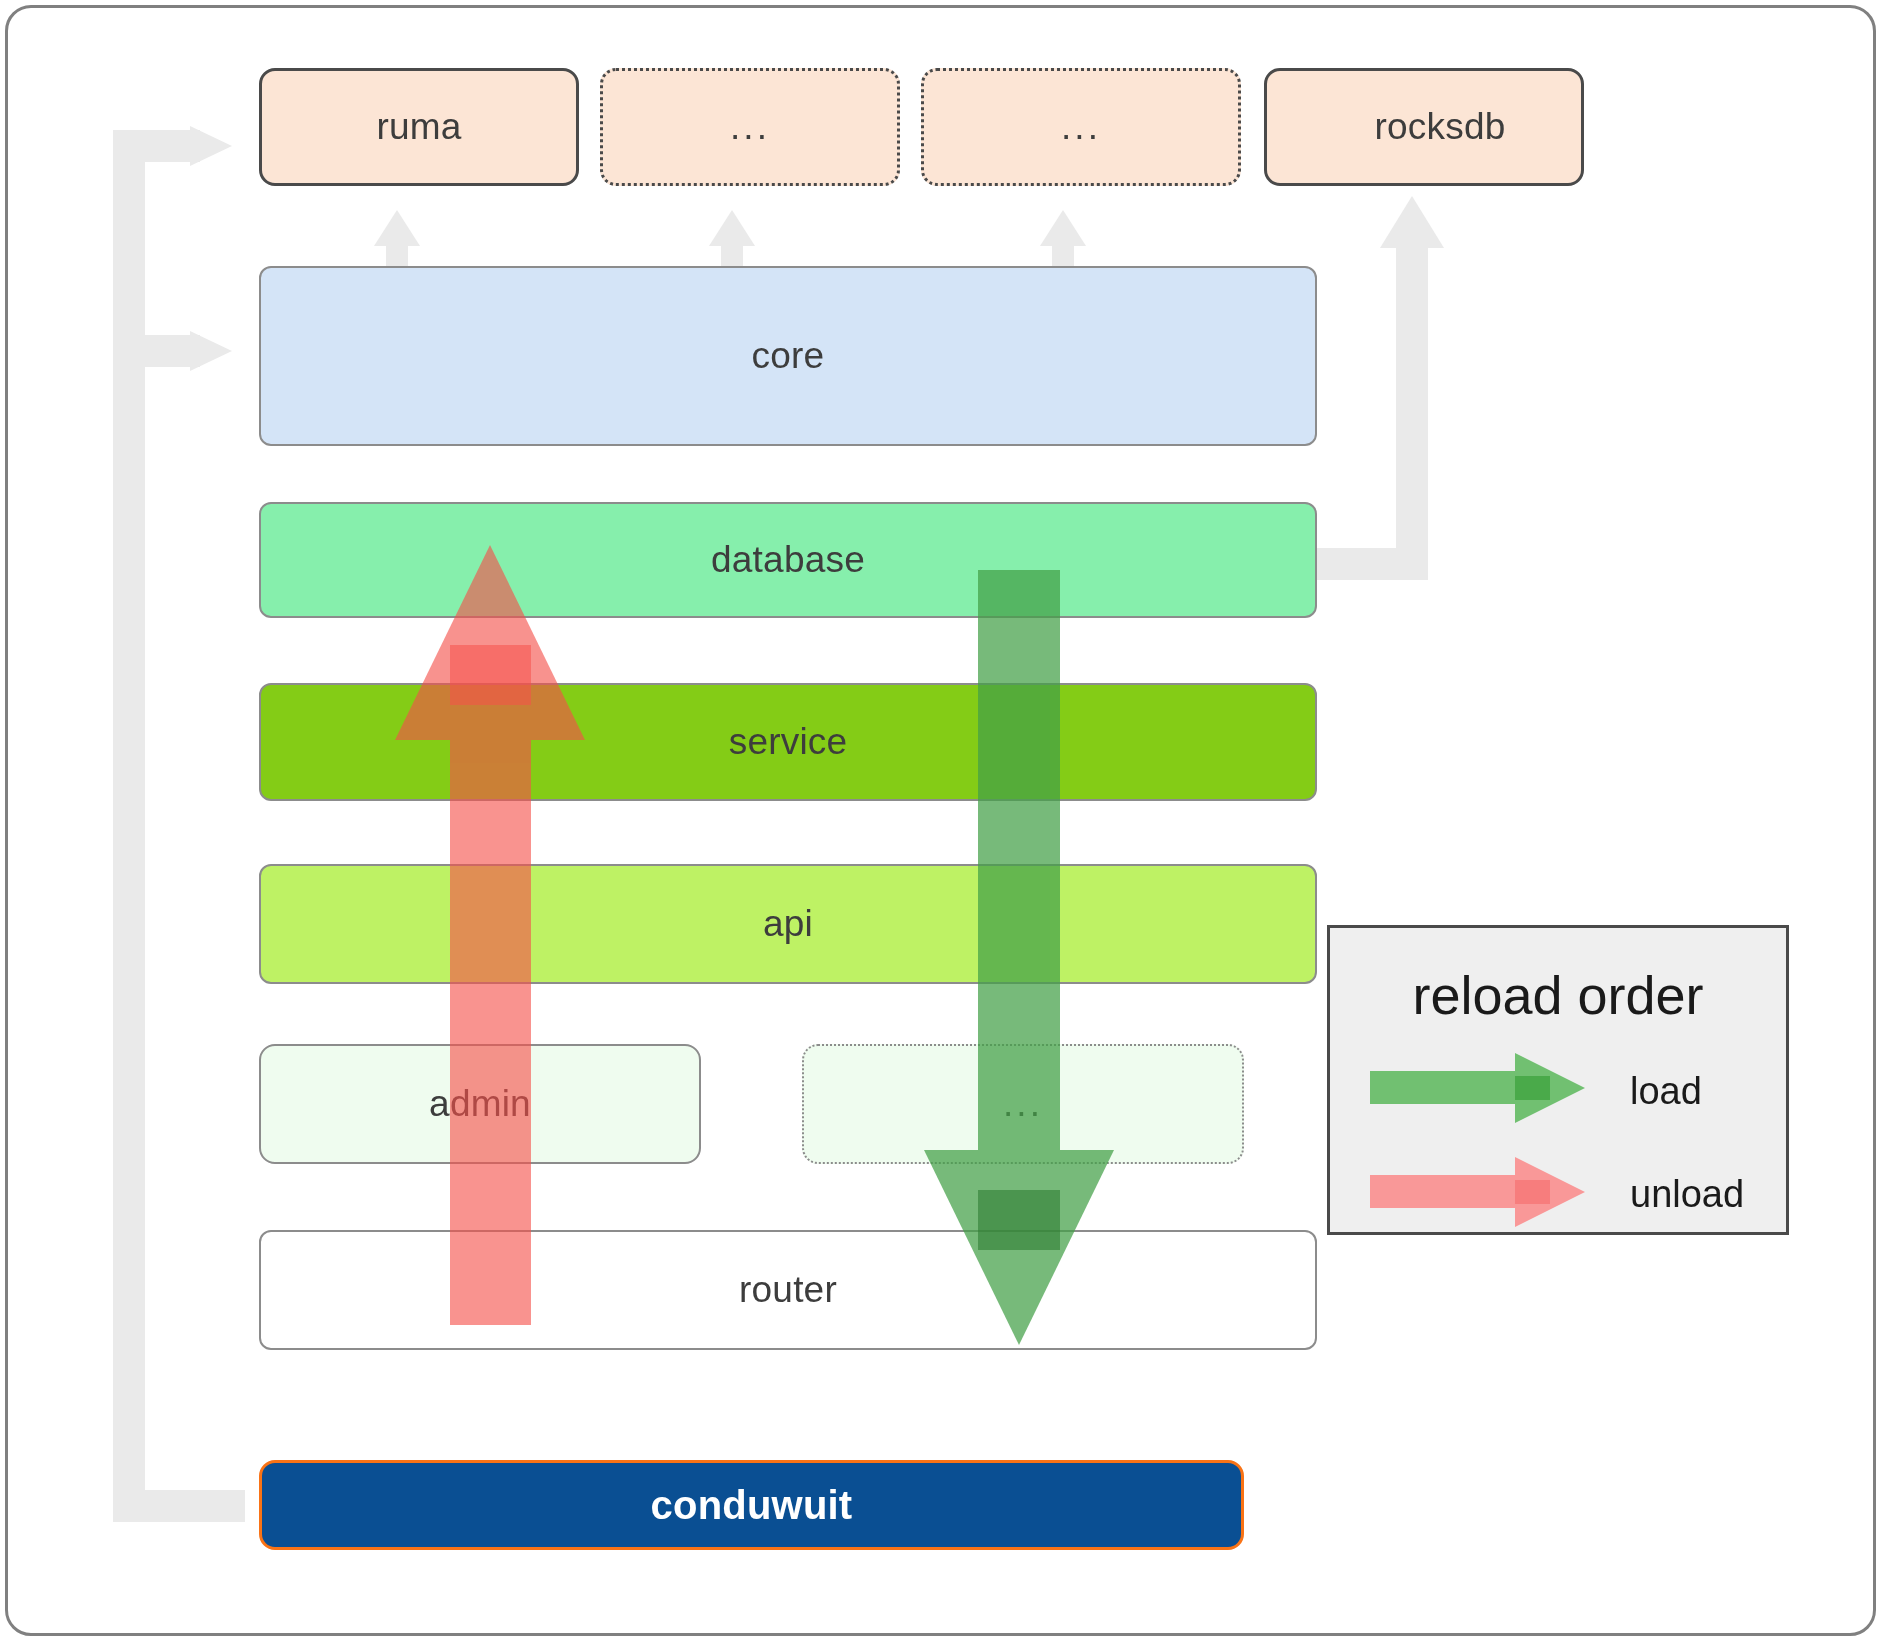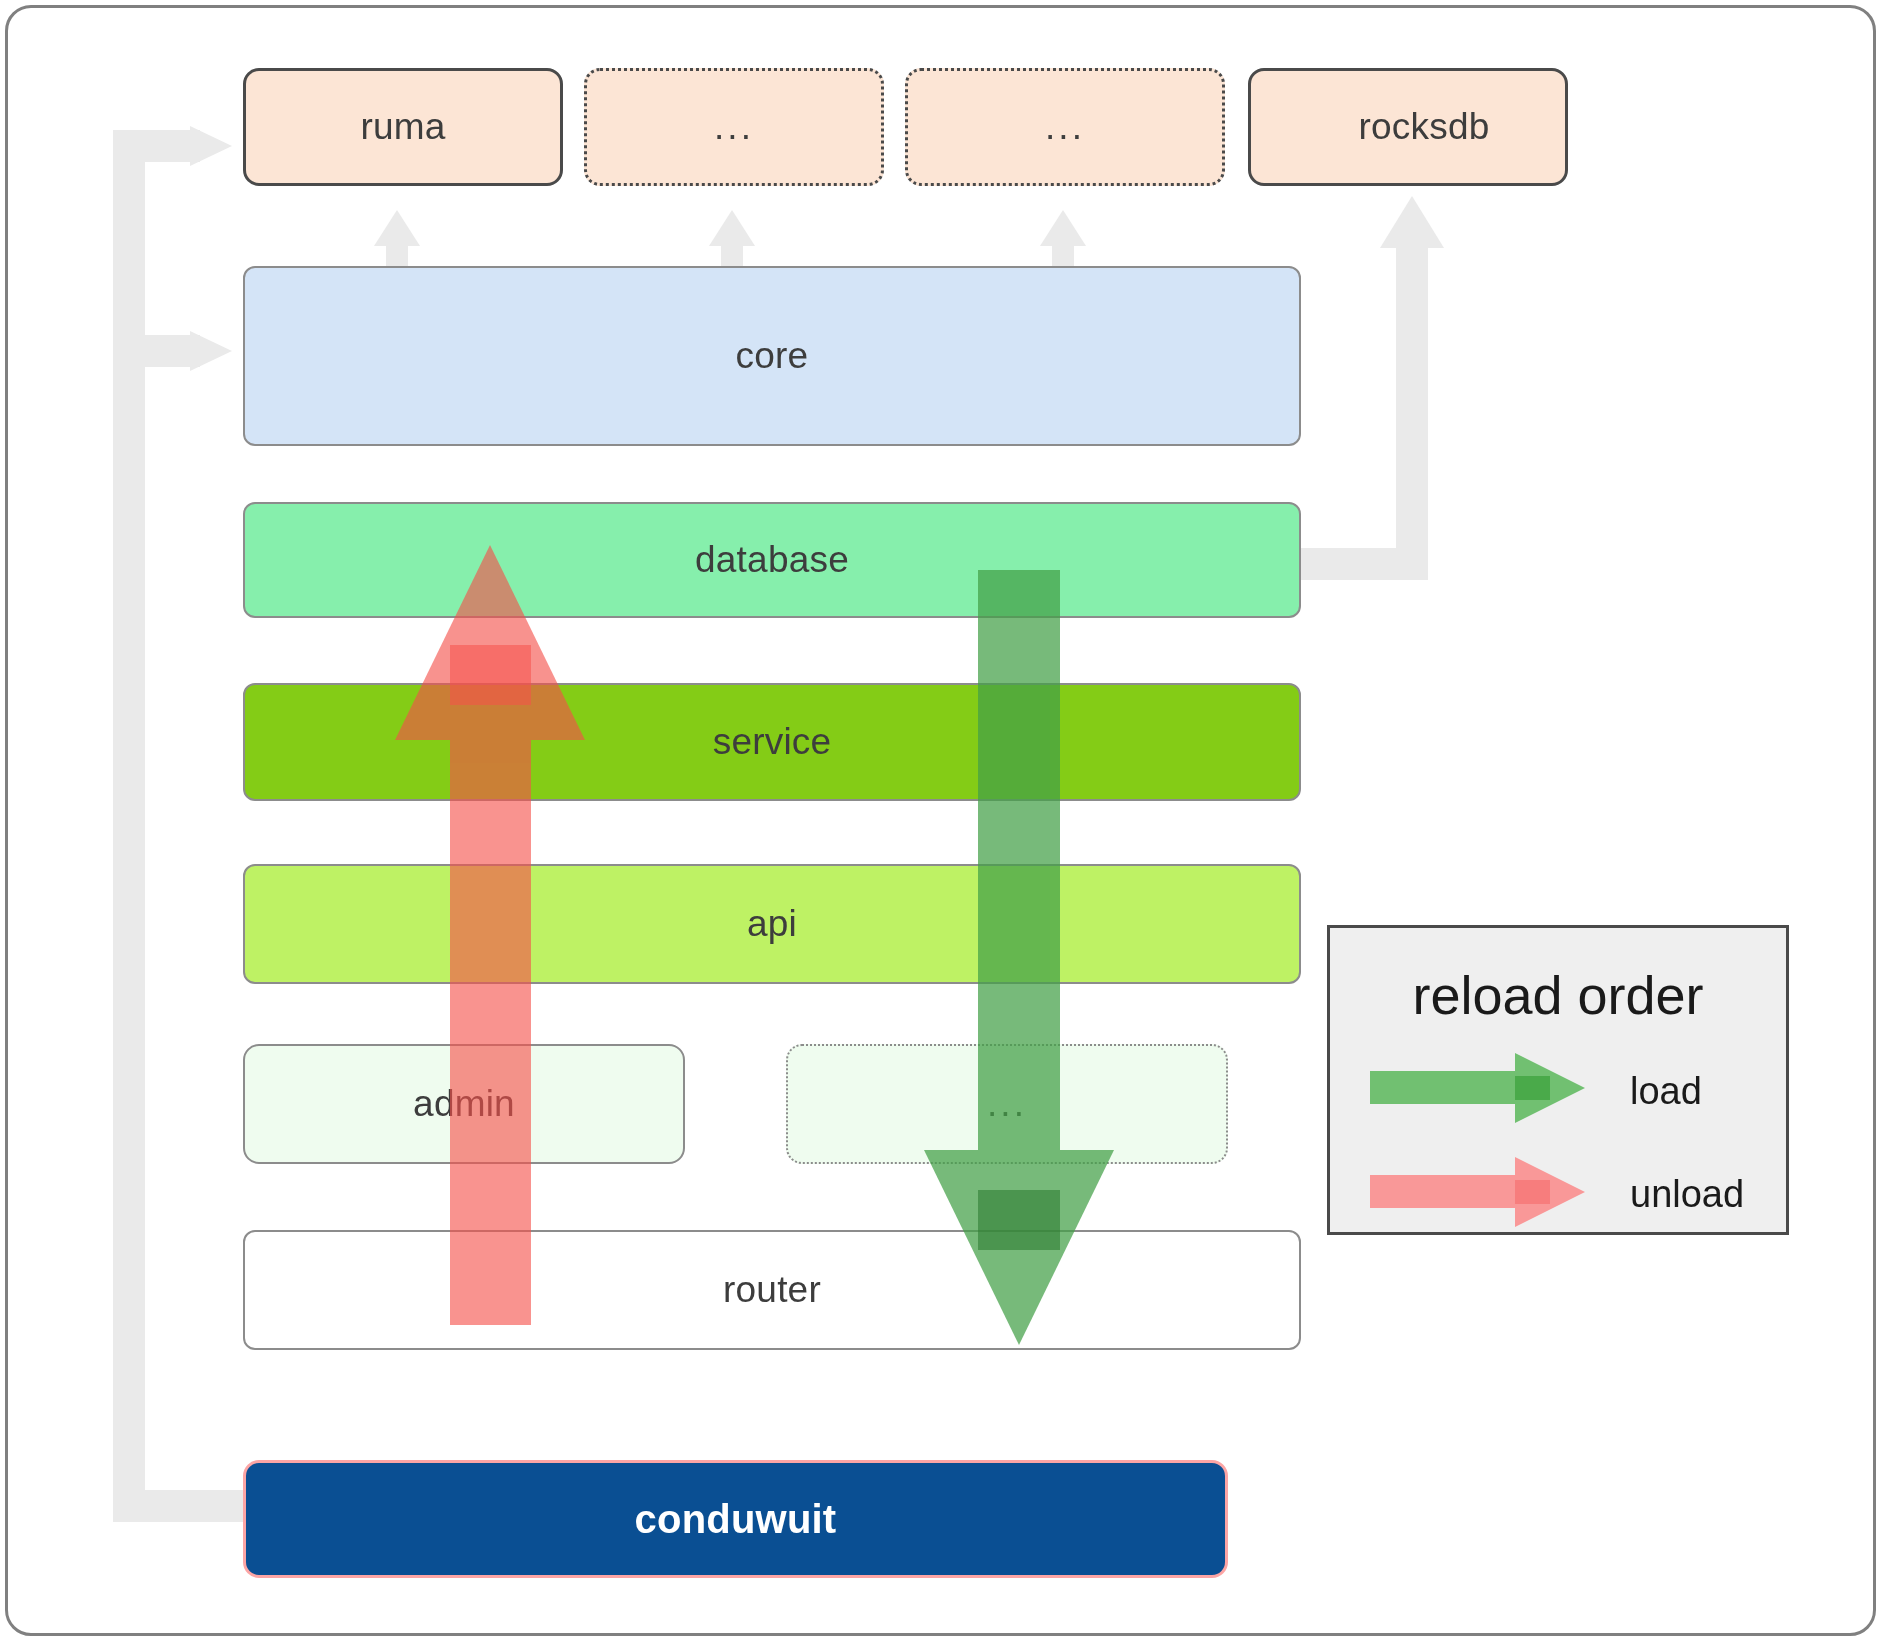--- a/index.html
+++ b/index.html
@@ -31,20 +31,21 @@
   .node {
     position: absolute;
     box-sizing: border-box;
     display: flex;
     align-items: center;
     justify-content: center;
     border-radius: 14px;
     font-size: 37px;
     color: #3d3d3d;
     letter-spacing: .2px;
+    margin-left: 16px;
   }
   .node.dotted { border-style: dotted; }
   .node.solid  { border-style: solid; }
 
   .ellipsis { letter-spacing: 3px; font-size: 37px; line-height: .6; }
 
   
   .dep {
     background: #fce5d5;
     border: 3px solid #4a4a4a;
@@ -181,21 +182,21 @@
   </div>
 
   <div class="node dotted" style="left:786px; width:442px; top:1044px; height:120px; background:#effcef; border:2px dotted #8c8c8c; border-radius:16px;">
     <span class="ellipsis">...</span>
   </div>
 
   <div class="node layer solid" style="top:1230px; height:120px; background:#ffffff;">
     <span>router</span>
   </div>
 
-  <div class="node" style="left:243px; width:985px; top:1460px; height:118px; background:#0a4f93; border:3px solid #fca5a5; border-radius:16px; color:#ffffff; font-weight:bold; font-size:40px;">
+  <div class="node" style="left:243px; width:985px; top:1460px; height:90px; background:#0a4f93; border:3px solid #f97316; border-radius:16px; color:#ffffff; font-weight:bold; font-size:40px;">
     <span>conduwuit</span>
   </div>
 
   <svg class="overlay" viewBox="0 0 1883 1643">
 
     <g opacity="0.62">
       <rect x="450" y="645" width="81" height="680" fill="#f5504a"></rect>
       <polygon points="490,545 585,740 395,740" fill="#f5504a"></polygon>
     </g>
 

